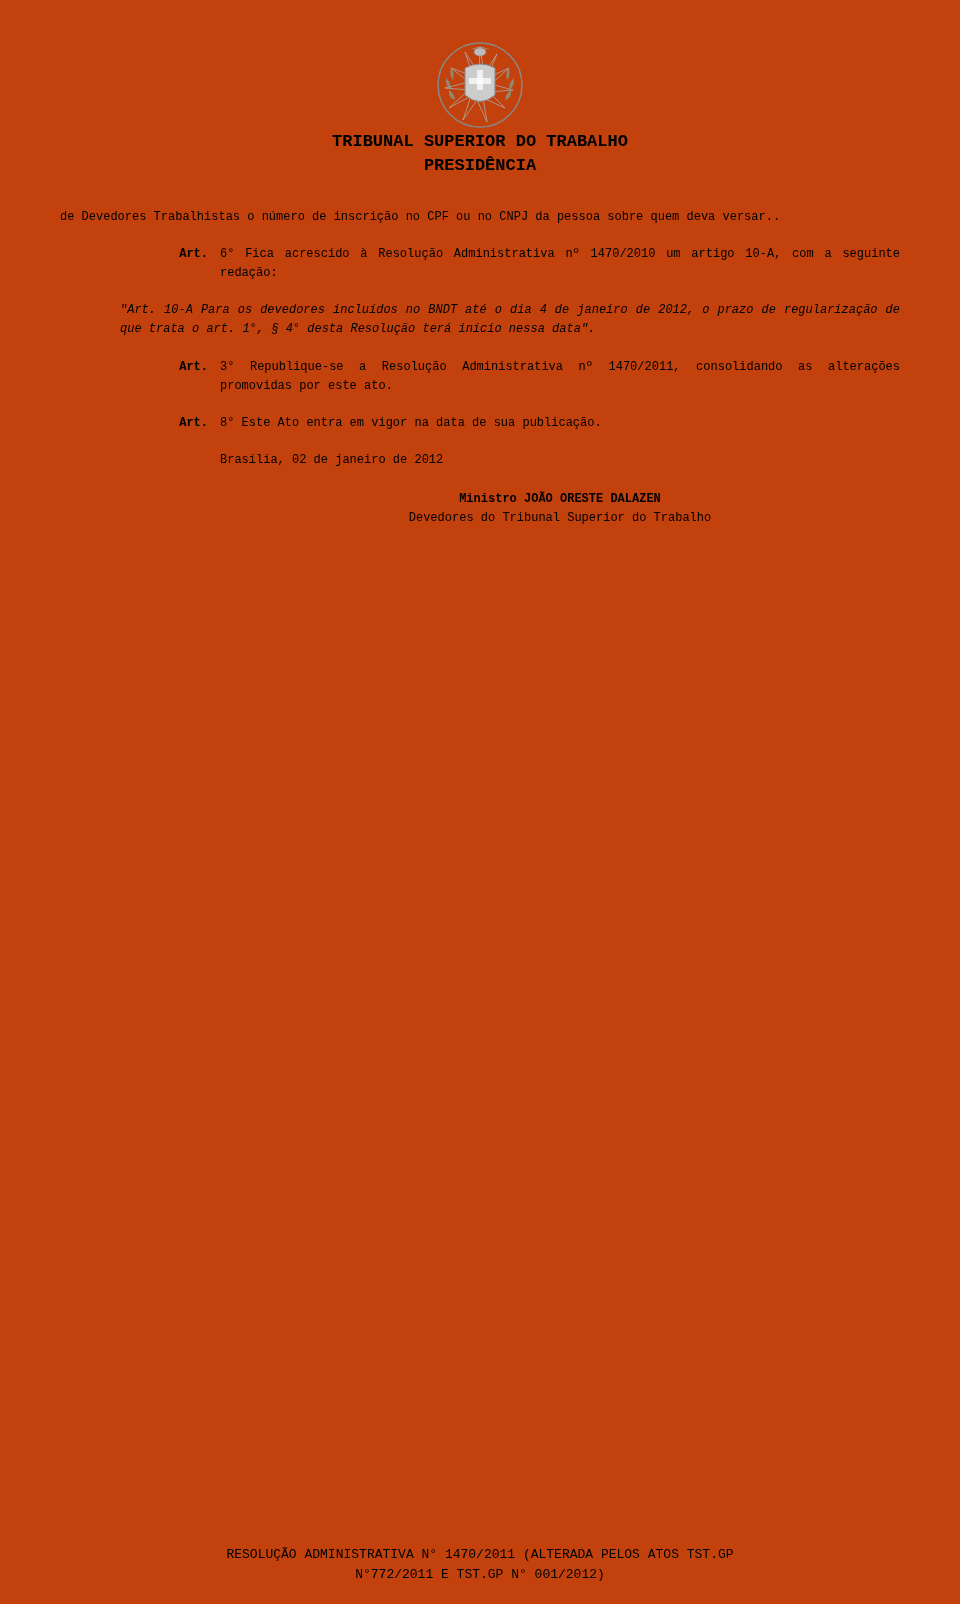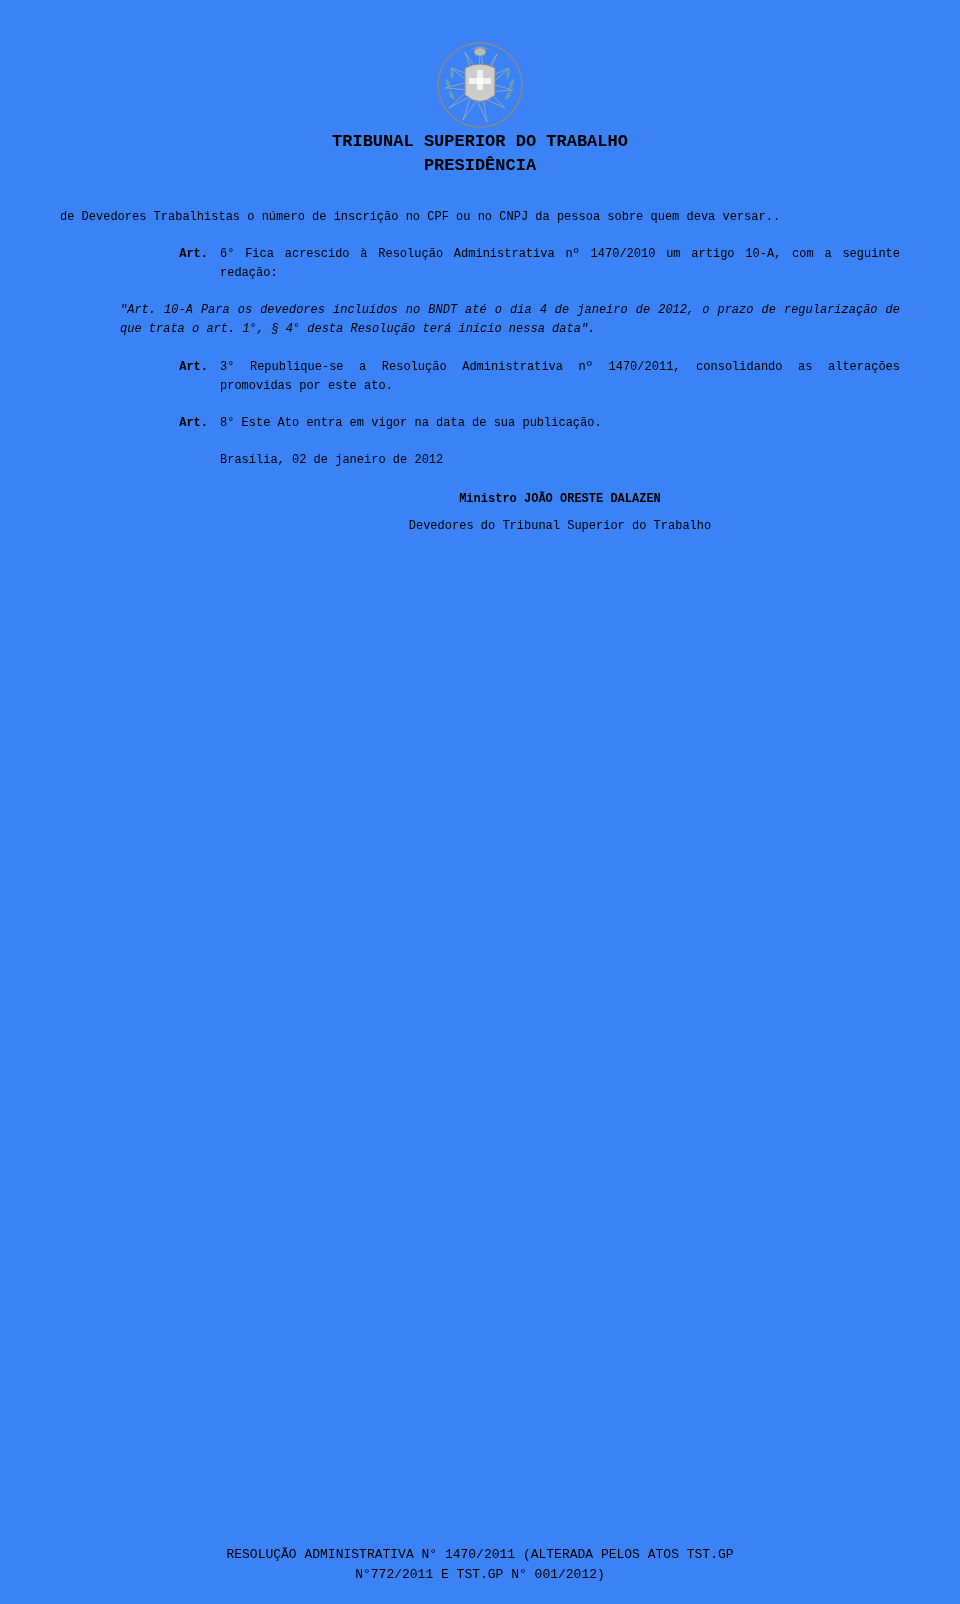--- a/index.html
+++ b/index.html
@@ -14,21 +14,21 @@
       font-size: 15px;
       color: #000000;
       width: 960px;
       min-height: 1604px;
       position: relative;
     }
 
     .page {
       width: 960px;
       min-height: 1604px;
-      background: #3b82f6;
+      background: #c2410c;
       padding: 40px 60px 40px 60px;
       display: flex;
       flex-direction: column;
       align-items: center;
     }
 
     .header {
       display: flex;
       flex-direction: column;
       align-items: center;
@@ -156,21 +156,21 @@
         <span>8° Este Ato entra em vigor na data de sua publicação.</span>
       </div>
     </div>
 
 
     <div style="padding-left:160px; margin-bottom:20px;">
       <span>Brasília, 02 de janeiro de 2012</span>
     </div>
 
     <div style="padding-left:160px;">
-      <div style="text-align:center; font-weight:bold; margin-bottom:8px;">Ministro JOÃO ORESTE DALAZEN</div>
+      <div style="text-align:center; font-weight:bold; margin-bottom:0;">Ministro JOÃO ORESTE DALAZEN</div>
       <div style="text-align:center;">Devedores do Tribunal Superior do Trabalho</div>
     </div>
 
   </div>
 
   <div class="footer">
     <div>RESOLUÇÃO ADMINISTRATIVA N° 1470/2011 (ALTERADA PELOS ATOS TST.GP</div>
     <div>N°772/2011 E TST.GP N° 001/2012)</div>
   </div>
 

